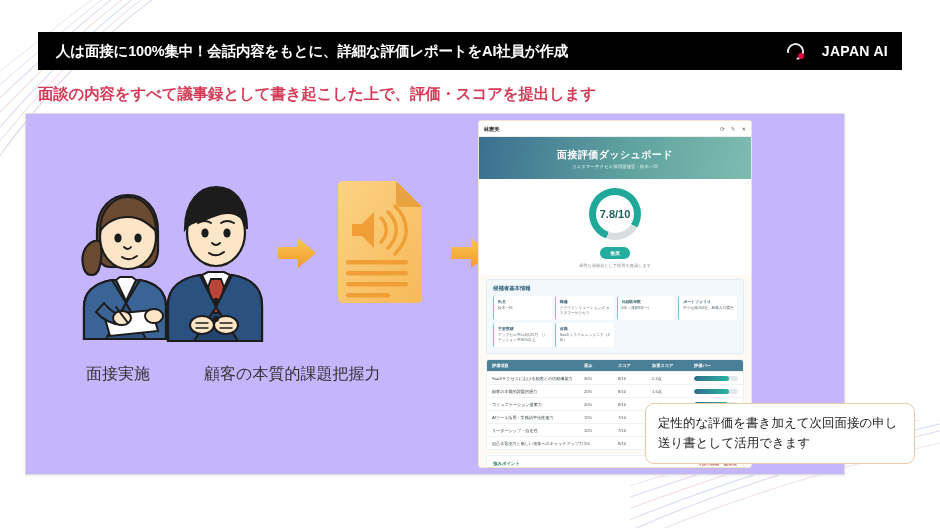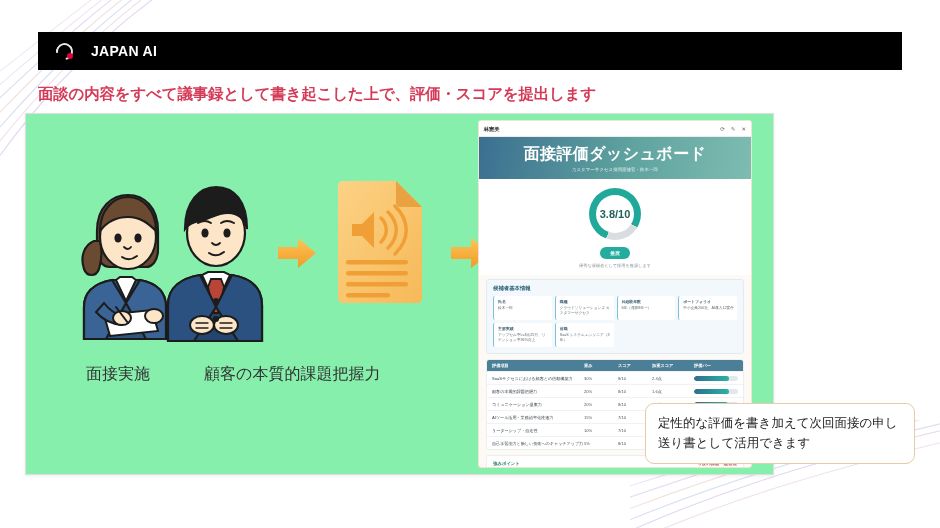--- a/index.html
+++ b/index.html
@@ -80,22 +80,22 @@
     font-weight: bold;
     color: #d43b57;
     letter-spacing: -0.2px;
     z-index: 5;
   }
 
   
   #main-card {
     position: absolute;
     left: 25px; top: 113px;
-    width: 749px; height: 362px;
-    background: #86efac;
+    width: 820px; height: 362px;
+    background: #c4b5fd;
     border: 1px solid #dedede;
     box-shadow: 0 1px 3px rgba(0,0,0,0.08);
     z-index: 4;
   }
 
   
   #flow-row {
     position: absolute;
     left: 35px; top: 60px;
     width: 440px; height: 180px;
@@ -163,21 +163,21 @@
     height: 42px;
     background: linear-gradient(100deg, #3b6f90 0%, #5fa39f 55%, #7dbcb1 100%);
     display: flex;
     flex-direction: column;
     align-items: center;
     justify-content: center;
     gap: 2px;
   }
   #dash-hero-title {
     color: #ffffff;
-    font-size: 16px;
+    font-size: 10px;
     font-weight: bold;
     letter-spacing: 0.4px;
   }
   #dash-hero-sub {
     color: #e6f1ef;
     font-size: 4.4px;
     letter-spacing: 0.1px;
   }
 
   #gauge-block {
@@ -341,20 +341,21 @@
         <path d="M-20 96 C 85 56 185 24 338 -12" stroke="#e8c7c7"></path>
         <path d="M-20 84 C 90 46 190 14 340 -22" stroke="#cfc0e8"></path>
         <path d="M-20 72 C 95 36 195 6 342 -30" stroke="#dcd0ee"></path>
         <path d="M-20 60 C 100 26 200 -2 344 -38" stroke="#e9d4e4"></path>
         <path d="M-20 48 C 105 16 205 -10 346 -46" stroke="#f0d8cf"></path>
       </g>
     </svg>
   </div>
 
   <div id="header-bar">
+    <div id="header-title">人は面接に100%集中！会話内容をもとに、詳細な評価レポートをAI社員が作成</div>
     <div id="brand-logo">
       <div id="brand-mark">
         <div class="ring"></div>
         <div class="dot"></div>
       </div>
       <div id="brand-text">JAPAN AI</div>
     </div>
   </div>
 
   <div id="subtitle">面談の内容をすべて議事録として書き起こした上で、評価・スコアを提出します</div>
@@ -479,21 +480,21 @@
       </span>
     </div>
 
     <div id="dash-hero">
       <div id="dash-hero-title">面接評価ダッシュボード</div>
       <div id="dash-hero-sub">カスタマーサクセス採用面接官・鈴木一郎</div>
     </div>
 
     <div id="gauge-block">
       <div id="gauge">
-        <span id="gauge-value">3.8/10</span>
+        <span id="gauge-value">7.8/10</span>
       </div>
       <div id="gauge-badge">推奨</div>
       <div id="gauge-note">優秀な候補者として採用を推奨します</div>
     </div>
 
     <div id="info-section">
       <div id="info-title">候補者基本情報</div>
       <div id="info-grid">
           <div class="info-card">
             <div class="info-label">氏名</div>

